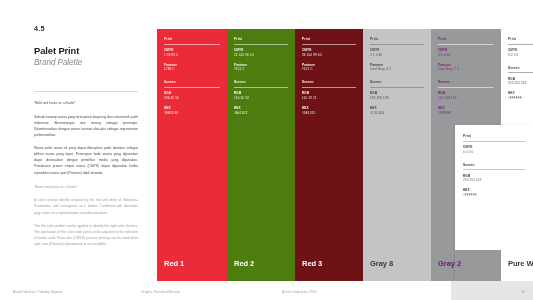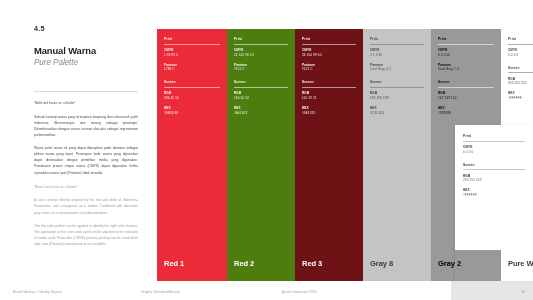--- a/index.html
+++ b/index.html
@@ -33,21 +33,21 @@
   .fld .v{font-size:3.1px;letter-spacing:.12px;line-height:1.6;opacity:.92;}
   .gap{height:3px;}
   .name{position:absolute;left:7px;bottom:13px;font-size:7.6px;font-weight:bold;letter-spacing:-.1px;}
 
   
   .onDark,.onDark .lbl-group,.onDark .k,.onDark .v,.onDark .name{color:#ffffff;}
   .onDark .hr{background:#ffffff;}
   
   .onLight,.onLight .lbl-group,.onLight .k,.onLight .v,.onLight .name{color:#3d3d3d;}
   .onLight .hr{background:#6e6e6e;}
-  .onMid,.onMid .lbl-group,.onMid .k,.onMid .v,.onMid .name{color:#000000;}
+  .onMid,.onMid .lbl-group,.onMid .k,.onMid .v,.onMid .name{color:#701a75;}
   .onMid .hr{background:#ffffff;}
 
   
   .card{position:absolute;left:455px;top:125px;width:78px;height:156px;
         box-shadow:-1px 0 2px rgba(0,0,0,.10);}
   .card-head{height:31px;background:#58595b;position:relative;}
   .card-head .t{position:absolute;left:8px;bottom:8px;font-size:7.6px;font-weight:bold;color:#fff;letter-spacing:-.1px;}
   .card-body{background:#fff;height:125px;padding:9px 8px 0 8px;box-sizing:border-box;}
   .card-body .lbl-group{color:#333;}
   .card-body .hr{background:#9a9a9a;}
@@ -61,22 +61,22 @@
   .f1{left:13px;} .f2{left:141px;} .f3{left:282px;}
   .pg{position:absolute;right:8px;bottom:6px;font-size:3.4px;color:#9b9b9b;}
 </style>
 </head>
 <body>
 
 <div class="page">
 
   <div class="sidebar">
     <div class="sec-num">4.5</div>
-    <div class="title-id">Manual Warna</div>
-    <div class="title-en">Pure Palette</div>
+    <div class="title-id">Palet Print</div>
+    <div class="title-en">Brand Palette</div>
     <div class="rule"></div>
     <div class="quote">"Bold and brave as a leader"</div>
     <div class="para">Sebuah konsep warna yang terinspirasi langsung dari citra merah putih Indonesia. Bersemangat, dan tenang sebagai pemimpin. Dikombinasikan dengan warna turunan abu-abu sebagai representasi profesionalitas.</div>
     <div class="para">Warna palet warna ini yang dapat diterapkan pada identitas sebagai pilihan warna yang tepat. Penerapan kode warna yang digunakan dapat disesuaikan dengan pemilihan media yang digunakan. Pemakaian proses empat warna (CMYK) dapat digunakan ketika reproduksi warna spot (Pantone) tidak tersedia.</div>
     <div class="quote en">"Brave and brave as a leader"</div>
     <div class="para en">A color concept directly inspired by the red and white of Indonesia. Passionate, and courageous as a leader. Combined with derivative gray colors as a representation of professionalism.</div>
     <div class="para en">This the color palette can be applied to identify the right color choices. The application of the color code used can be adjusted to the selection of media used. Four-color (CMYK) process printing can be used when spot color (Pantone) reproduction is not available.</div>
   </div>
 
   <div class="strip" id="strip">

